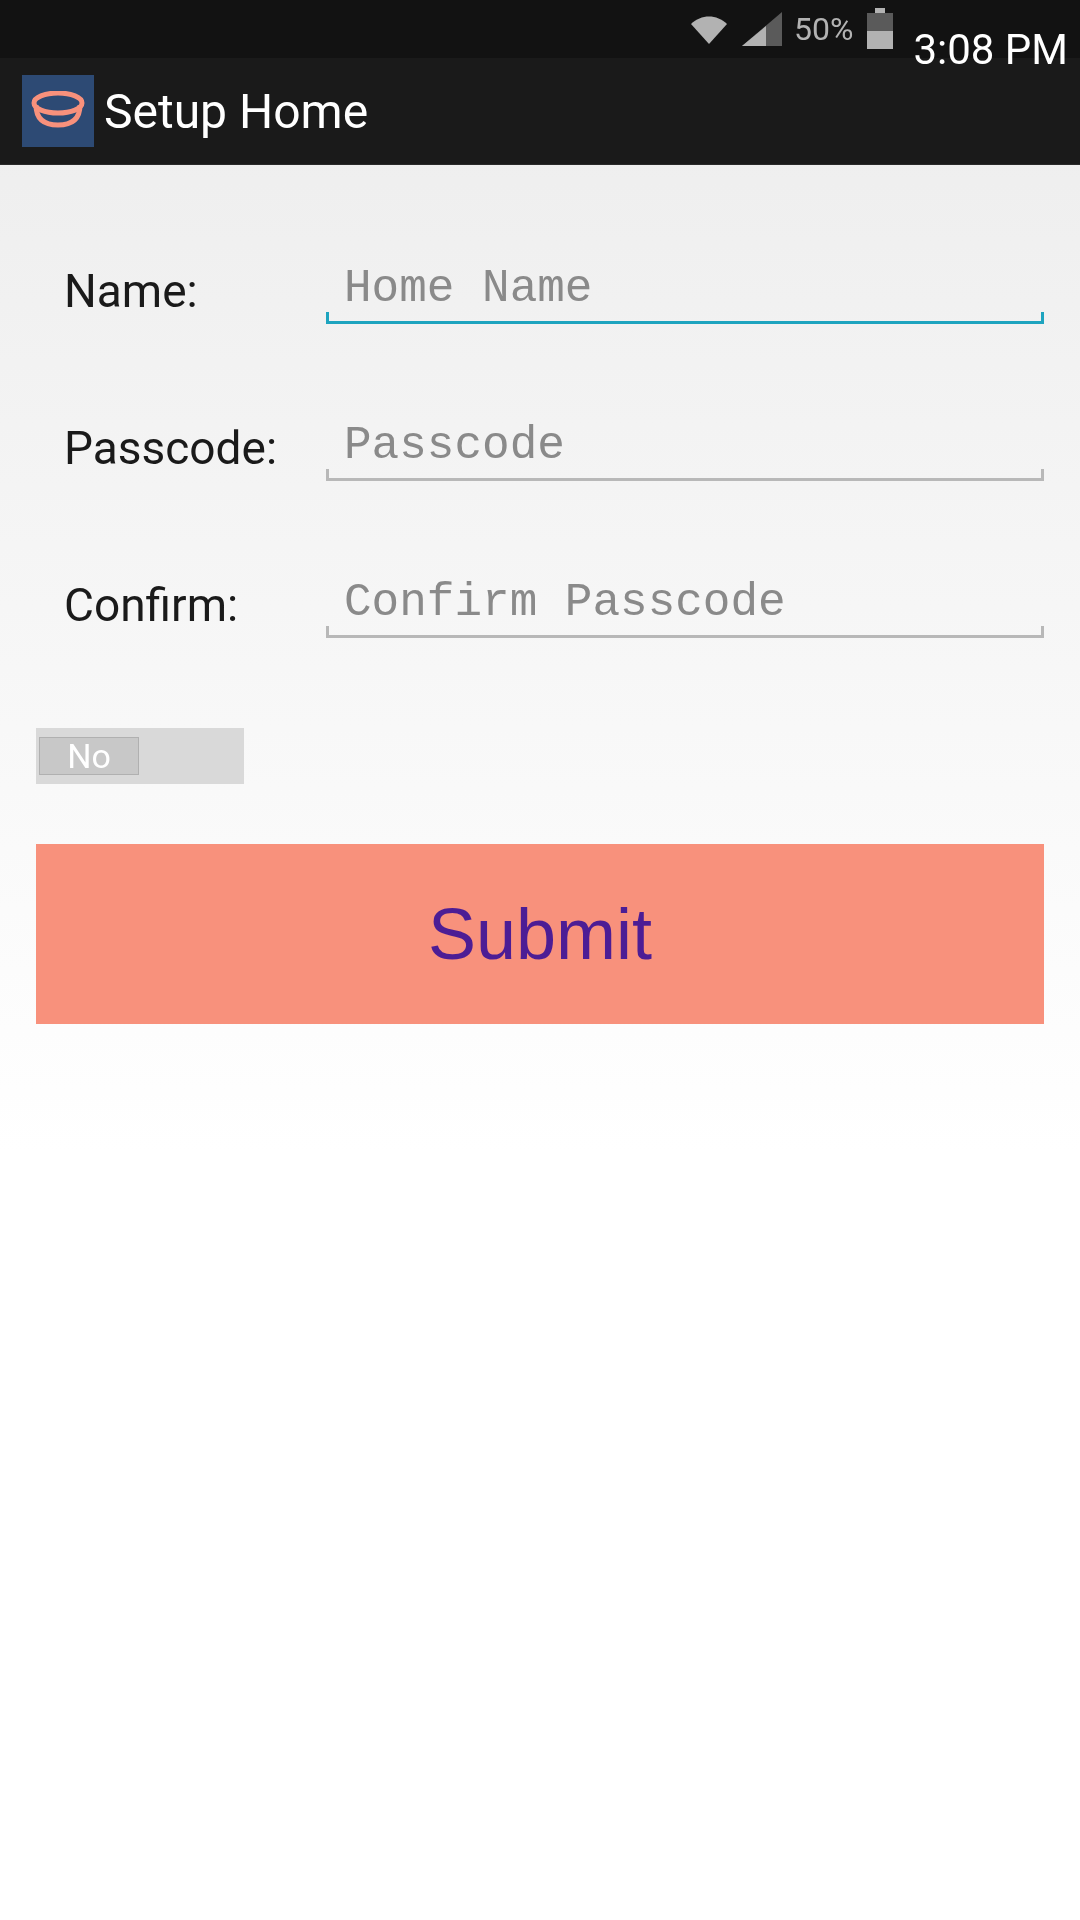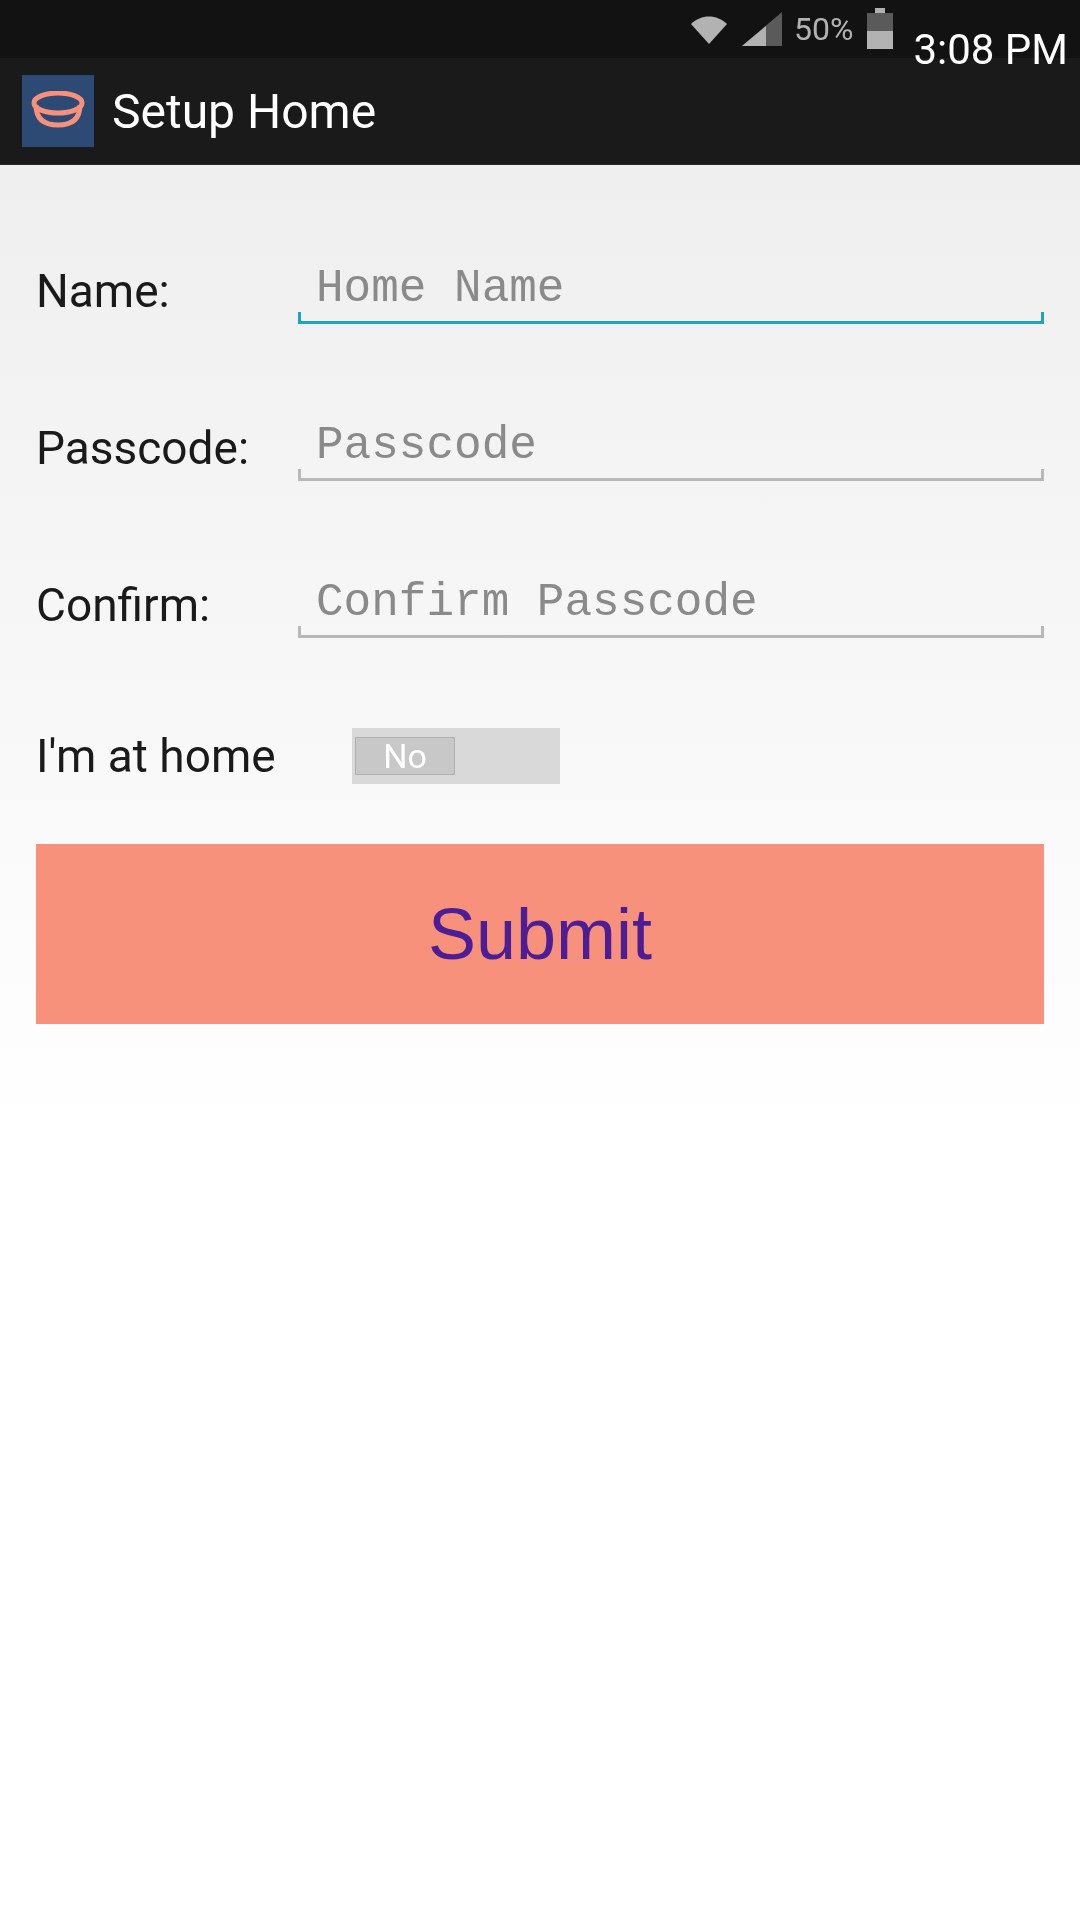--- a/index.html
+++ b/index.html
@@ -36,21 +36,21 @@
       font-weight: 400;
       margin-left: 6px;
       margin-top: 41px;
     }
     .app-bar {
       height: 107px;
       background: #1a1a1a;
       display: flex;
       align-items: center;
       padding-left: 22px;
-      gap: 18px;
+      gap: 10px;
       border-bottom: 1px solid #2a2a2a;
     }
     .app-icon {
       width: 72px;
       height: 72px;
       background: #2d4a74;
       display: flex;
       align-items: center;
       justify-content: center;
     }
@@ -68,20 +68,21 @@
       margin-bottom: 90px;
     }
     .form-row.toggle-row {
       margin-bottom: 60px;
     }
     .form-label {
       width: 262px;
       font-size: 46px;
       color: #1a1a1a;
       flex-shrink: 0;
+      margin-left: 28px;
     }
     .toggle-row .form-label {
       width: 316px;
     }
     .input-wrap {
       flex: 1;
       position: relative;
     }
     .input-underline {
       position: relative;
@@ -206,21 +207,20 @@
 
   <div class="form-row">
     <div class="form-label">Confirm:</div>
     <div class="input-wrap">
       <input class="input-underline" type="password" placeholder="Confirm Passcode" style="">
       <div class="underline-bar"></div>
     </div>
   </div>
 
   <div class="form-row toggle-row">
-    <div class="form-label">I'm at home</div>
     <div class="toggle">
       <div class="toggle-thumb">No</div>
     </div>
   </div>
 
   <button class="submit-btn">Submit</button>
 
 </div>
 
 </body></html>

